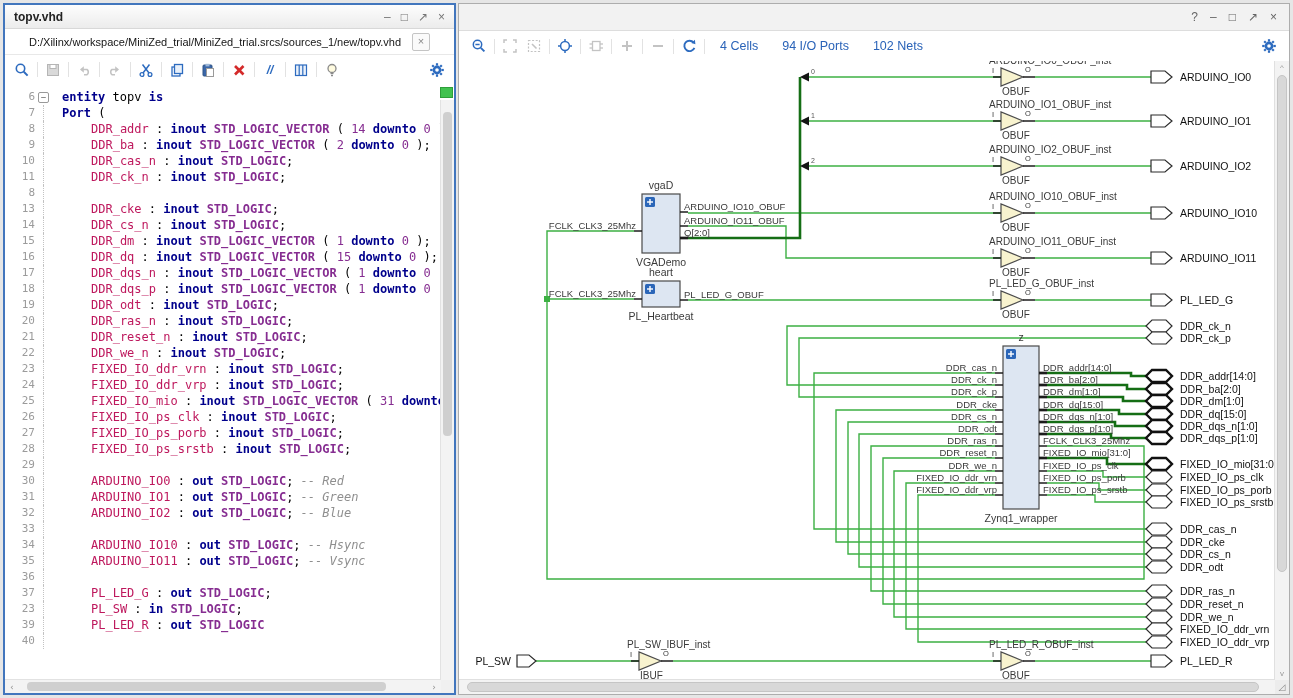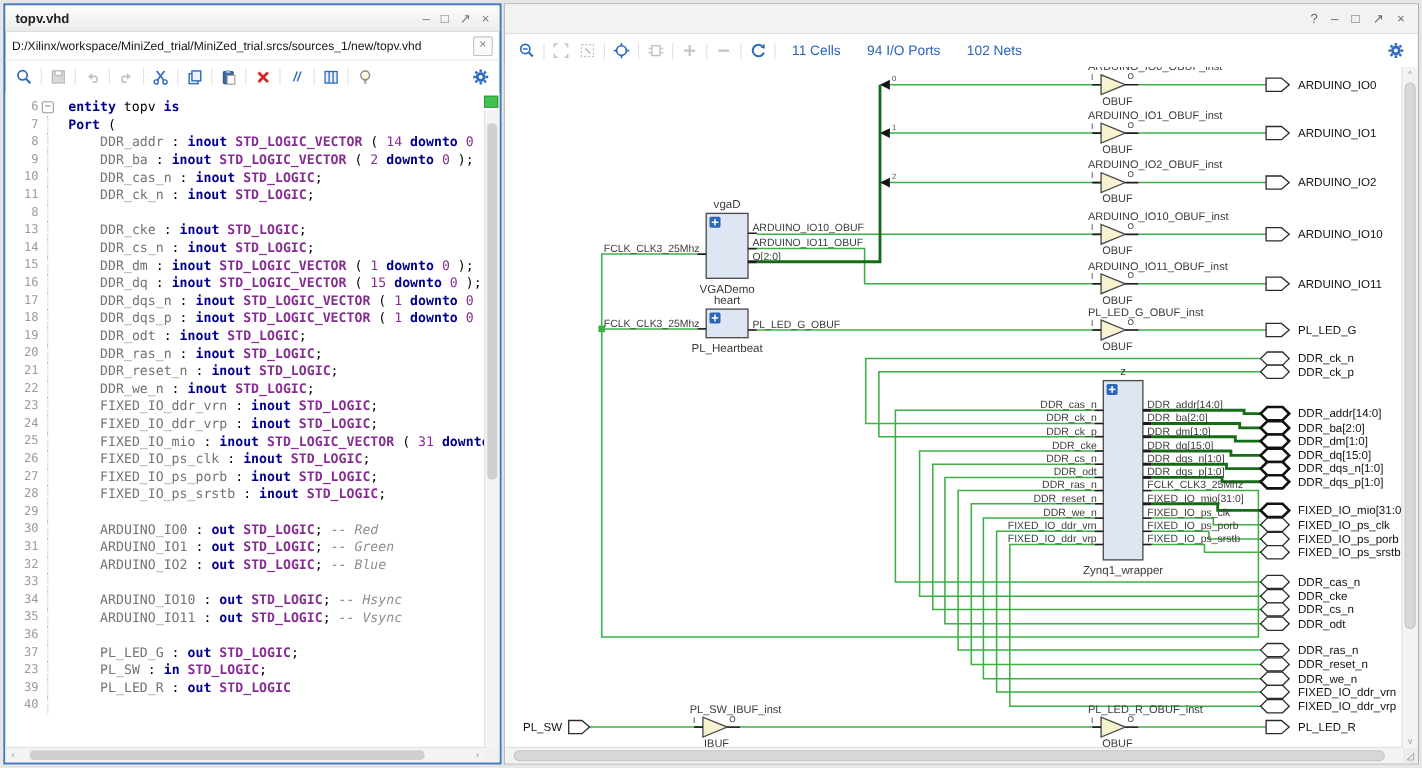--- a/index.html
+++ b/index.html
@@ -5,42 +5,42 @@
   html,body{margin:0;padding:0;background:#e6e6e6;}
   .desktop{position:relative;width:1293px;height:698px;background:#e6e6e6;overflow:hidden;
            font-family:"Liberation Sans",sans-serif;}
   
   .ed{position:absolute;left:3px;top:3px;width:453px;height:692px;background:#fff;
       border:2px solid #4276bd;box-sizing:border-box;display:flex;flex-direction:column;}
   .ed-title{height:23px;background:linear-gradient(#fdfdfd,#ececec);border-bottom:1px solid #d8d8d8;
             display:flex;align-items:center;padding:0 9px;flex:none;}
   .ed-title .t{font-size:12px;font-weight:bold;color:#222;flex:1;}
   .winbtn{color:#767676;font-size:12px;margin-left:10px;line-height:12px;}
-  .ed-path{height:25px;border-bottom:1px solid #e8e8e8;display:flex;align-items:center;padding:0 6px;flex:none;}
+  .ed-path{height:25px;border-bottom:1px solid #e8e8e8;display:flex;align-items:center;padding:0 24px;flex:none;}
   .ed-path .p{font-size:11px;color:#151515;flex:1;white-space:nowrap;overflow:hidden;}
   .pclose{width:16px;height:16px;border:1px solid #c4c4c4;border-radius:2px;color:#8a8a8a;
           font-size:11px;line-height:14px;text-align:center;flex:none;background:#fafafa;}
   .ed-tools{height:29px;display:flex;align-items:center;padding:0 5px;flex:none;}
   .tbtn{width:24px;height:22px;display:flex;align-items:center;justify-content:center;flex:none;}
   .tsep{width:1px;height:15px;background:#e2e2e2;margin:0 3px;flex:none;}
   .tspace{flex:1;}
   .cmt{color:#2d6bbf;font-weight:bold;font-style:italic;font-size:12px;}
   .ed-body{position:relative;flex:1;overflow:hidden;background:#fff;
            font-family:"DejaVu Sans Mono",monospace;font-size:12px;}
   .code{position:absolute;left:0;top:0;right:13px;bottom:13px;overflow:hidden;padding-top:5px;}
   .crow{display:flex;height:16px;line-height:16px;white-space:pre;}
   .cnum{width:30px;text-align:right;color:#9b9b9b;font-size:11px;flex:none;}
   .cfold{width:13px;flex:none;position:relative;margin-left:2px;}
   .cfold.dot::after{content:"";position:absolute;left:6px;top:0;bottom:0;border-left:1px dotted #c2c2c2;}
   .foldbox{position:absolute;left:1px;top:3px;width:9px;height:9px;border:1px solid #999;border-radius:2px;
            font-size:9px;line-height:8px;text-align:center;color:#666;background:#fff;}
   .ccode{padding-left:12px;}
   .ind1{padding-left:41px;}
   .tk-k{color:#00008c;font-weight:bold;}
-  .tk-i{color:#737373;margin-top:11px;}
+  .tk-i{color:#be185d;margin-top:11px;}
   .tk-t{color:#862d91;font-weight:bold;margin-top:32px;}
   .tk-n{color:#862d91;}
   .tk-c{color:#8f8f8f;font-style:italic;}
   .tk-p{color:#000;}
   .gok{position:absolute;top:3px;right:1px;width:11px;height:9px;background:#41c24f;border:1px solid #2f9e3a;}
   .edv{position:absolute;top:16px;right:0;bottom:13px;width:13px;background:#f3f3f3;border-left:1px solid #e2e2e2;}
   .edv .thumb{position:absolute;left:2px;right:2px;top:2%;height:56%;background:#cfcfcf;border-radius:4px;}
   .edh{position:absolute;left:0;right:13px;bottom:0;height:13px;background:#f3f3f3;border-top:1px solid #e2e2e2;
        display:flex;align-items:center;}
   .edh .ar{width:14px;text-align:center;color:#909090;font-size:9px;flex:none;}
@@ -315,21 +315,21 @@
           </svg>
         </span>
       <span class="tsep"></span>
       <span class="tbtn">
           <svg width="16" height="16">
             <path d="M12.6 4.6 A5.2 5.2 0 1 0 13.4 9.8" fill="none" stroke="#2d6bbf" stroke-width="1.9"></path>
             <polygon points="13.9,1.8 14.4,6.3 10.4,5.1" fill="#2d6bbf"></polygon>
           </svg>
         </span>
       <span class="tsep"></span>
-      <span class="stat">11 Cells</span>
+      <span class="stat">4 Cells</span>
       <span class="stat">94 I/O Ports</span>
       <span class="stat">102 Nets</span>
       <span class="tspace"></span>
       <span class="tbtn">
           <svg width="16" height="16">
             <g stroke="#2d6bbf" stroke-width="2.2">
               <line x1="8" y1="1.2" x2="8" y2="3.6"></line>
               <line x1="8" y1="12.4" x2="8" y2="14.8"></line>
               <line x1="1.2" y1="8" x2="3.6" y2="8"></line>
               <line x1="12.4" y1="8" x2="14.8" y2="8"></line>

